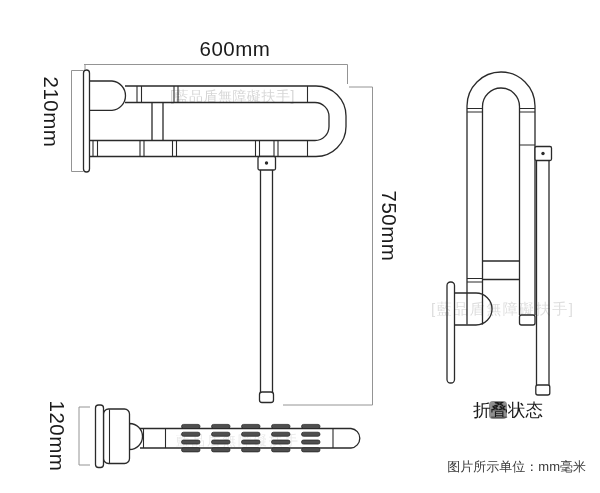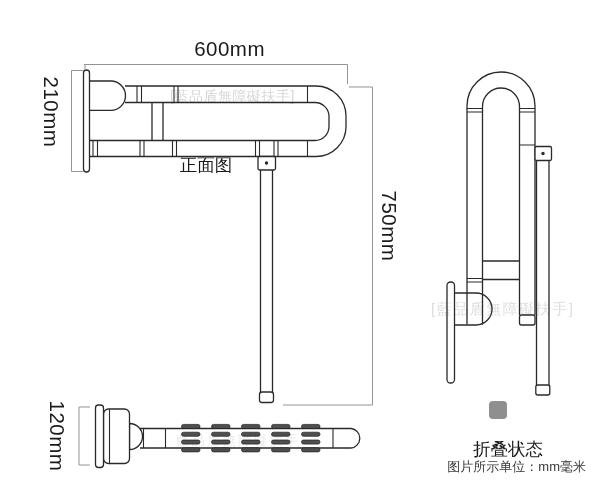--- a/index.html
+++ b/index.html
@@ -130,23 +130,22 @@
 
       <path class="part" d="M536.5,160.5 V385 M549,160.5 V385"></path>
       <rect class="partw" x="535.8" y="385" width="14" height="10" rx="2"></rect>
 
       <rect class="part" x="447" y="282" width="7.5" height="101" rx="3.5"></rect>
 
       <path class="part" d="M454.5,293 H476 A16,16 0 0 1 476,325 H454.5"></path>
     </g>
   </svg>
 
-  <div class="txt dim-label" style="left:185px;top:37px;width:80px;text-align:right;">600mm</div>
+  <div class="txt dim-label" style="left:195px;top:37px;width:80px;text-align:center;">600mm</div>
   <div class="txt dim-label rot" style="left:15px;top:100px;width:72px;height:24px;">210mm</div>
   <div class="txt dim-label rot" style="left:353px;top:214px;width:72px;height:24px;">750mm</div>
   <div class="txt dim-label rot" style="left:21px;top:424px;width:72px;height:24px;">120mm</div>
 
-  <div class="txt view-label" style="left:166px;top:155px;width:80px;">正面图</div>
-  <div class="txt view-label" style="left:463px;top:400px;width:90px;margin-top:39px;">折叠状态</div>
+  <div class="txt view-label" style="left:463px;top:400px;width:90px;">折叠状态</div>
 
   <div class="txt unit-note">图片所示单位：mm毫米</div>
 
 </div>
 
 </body></html>

